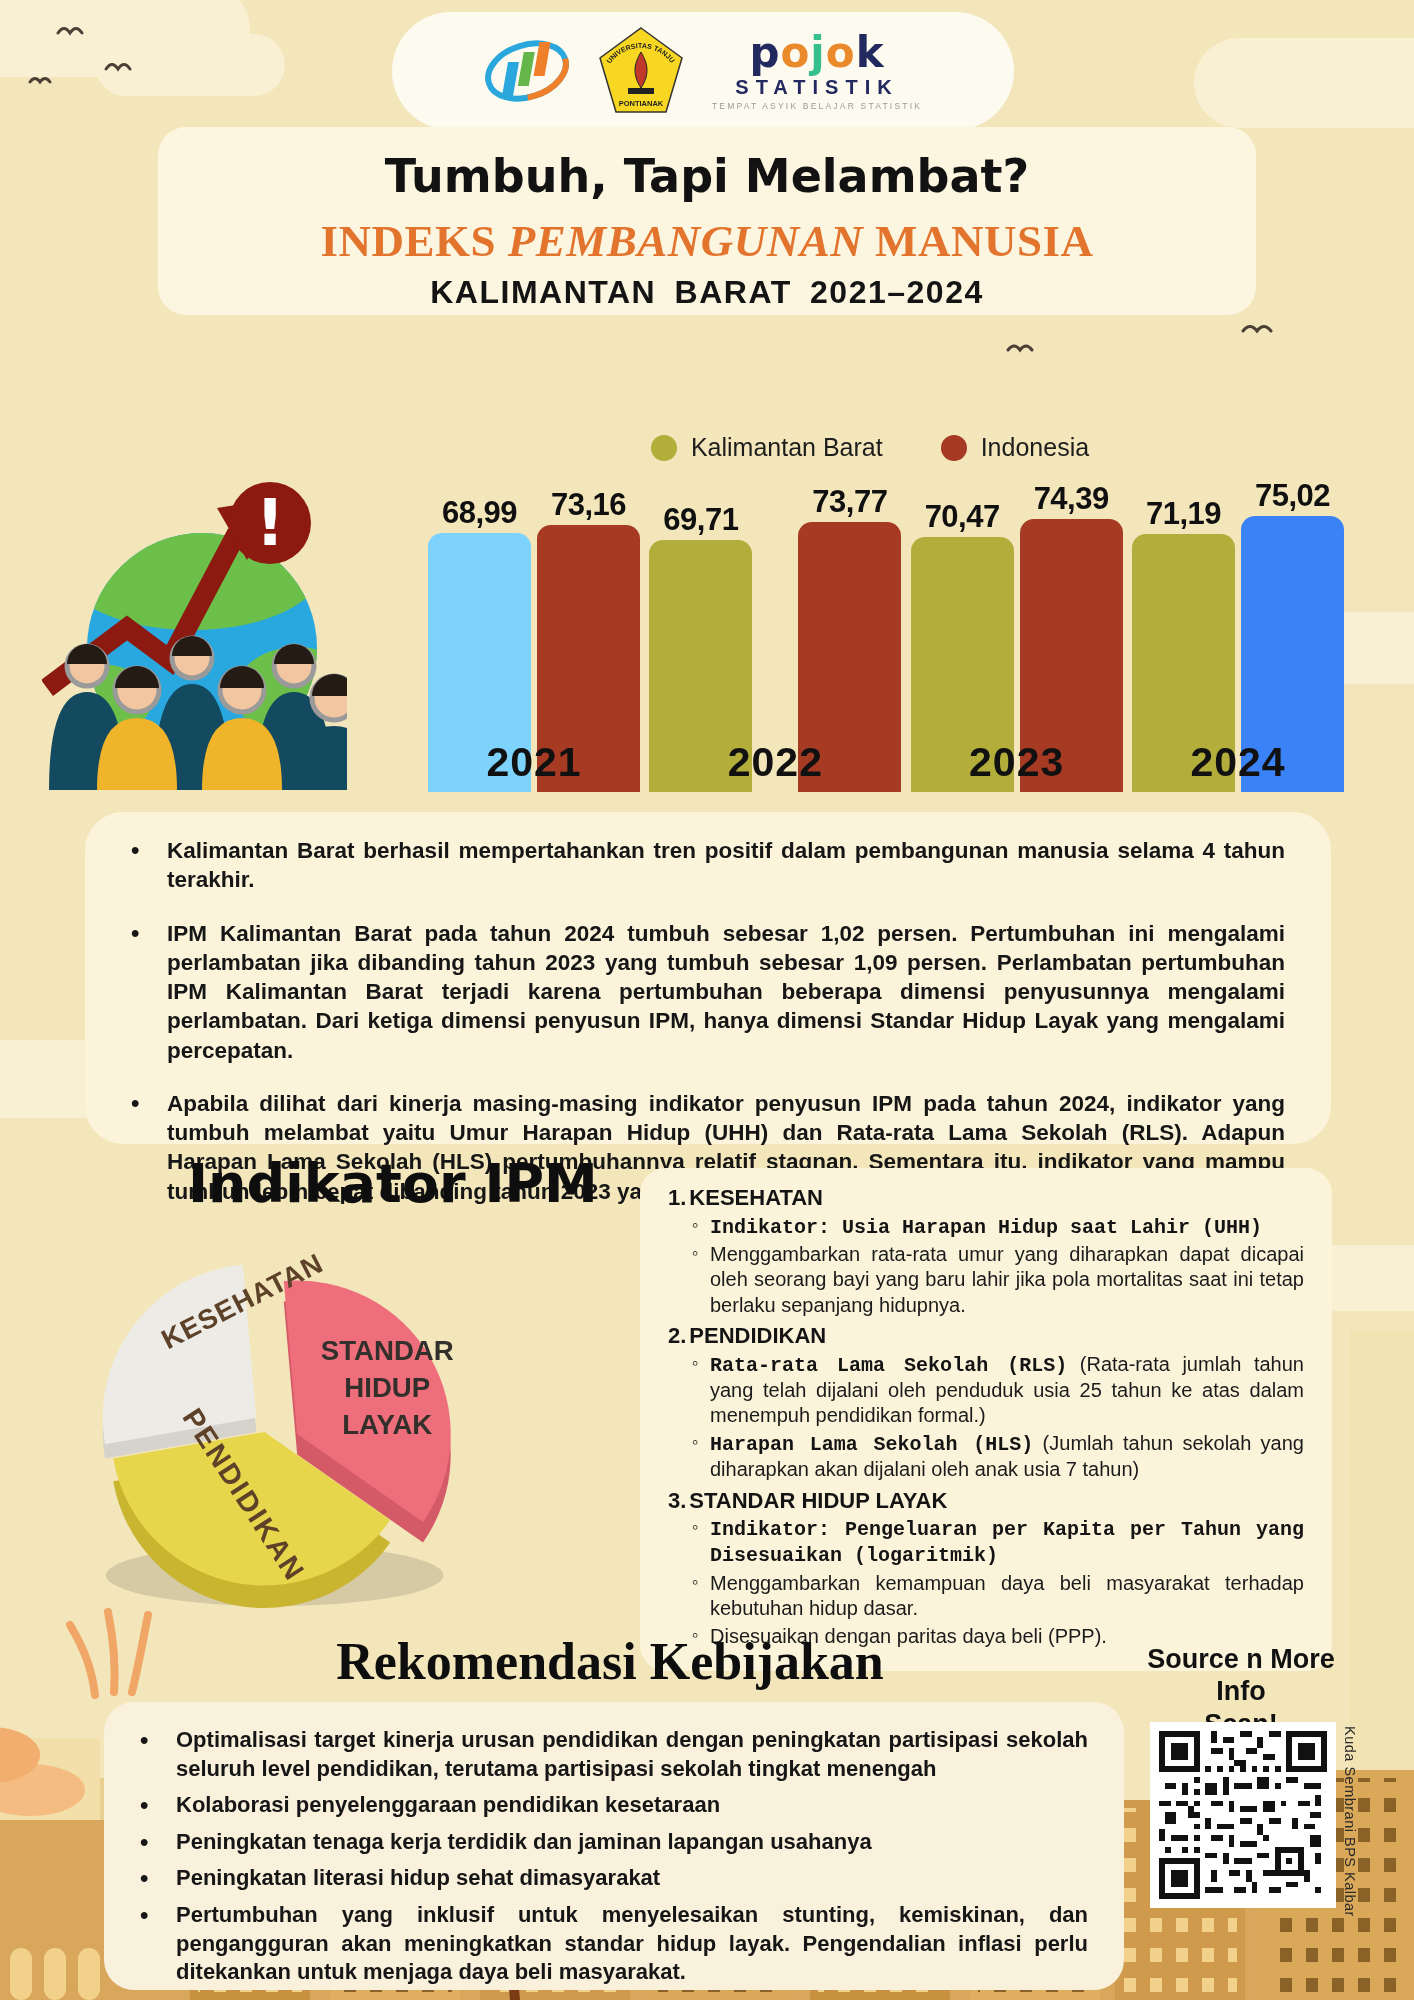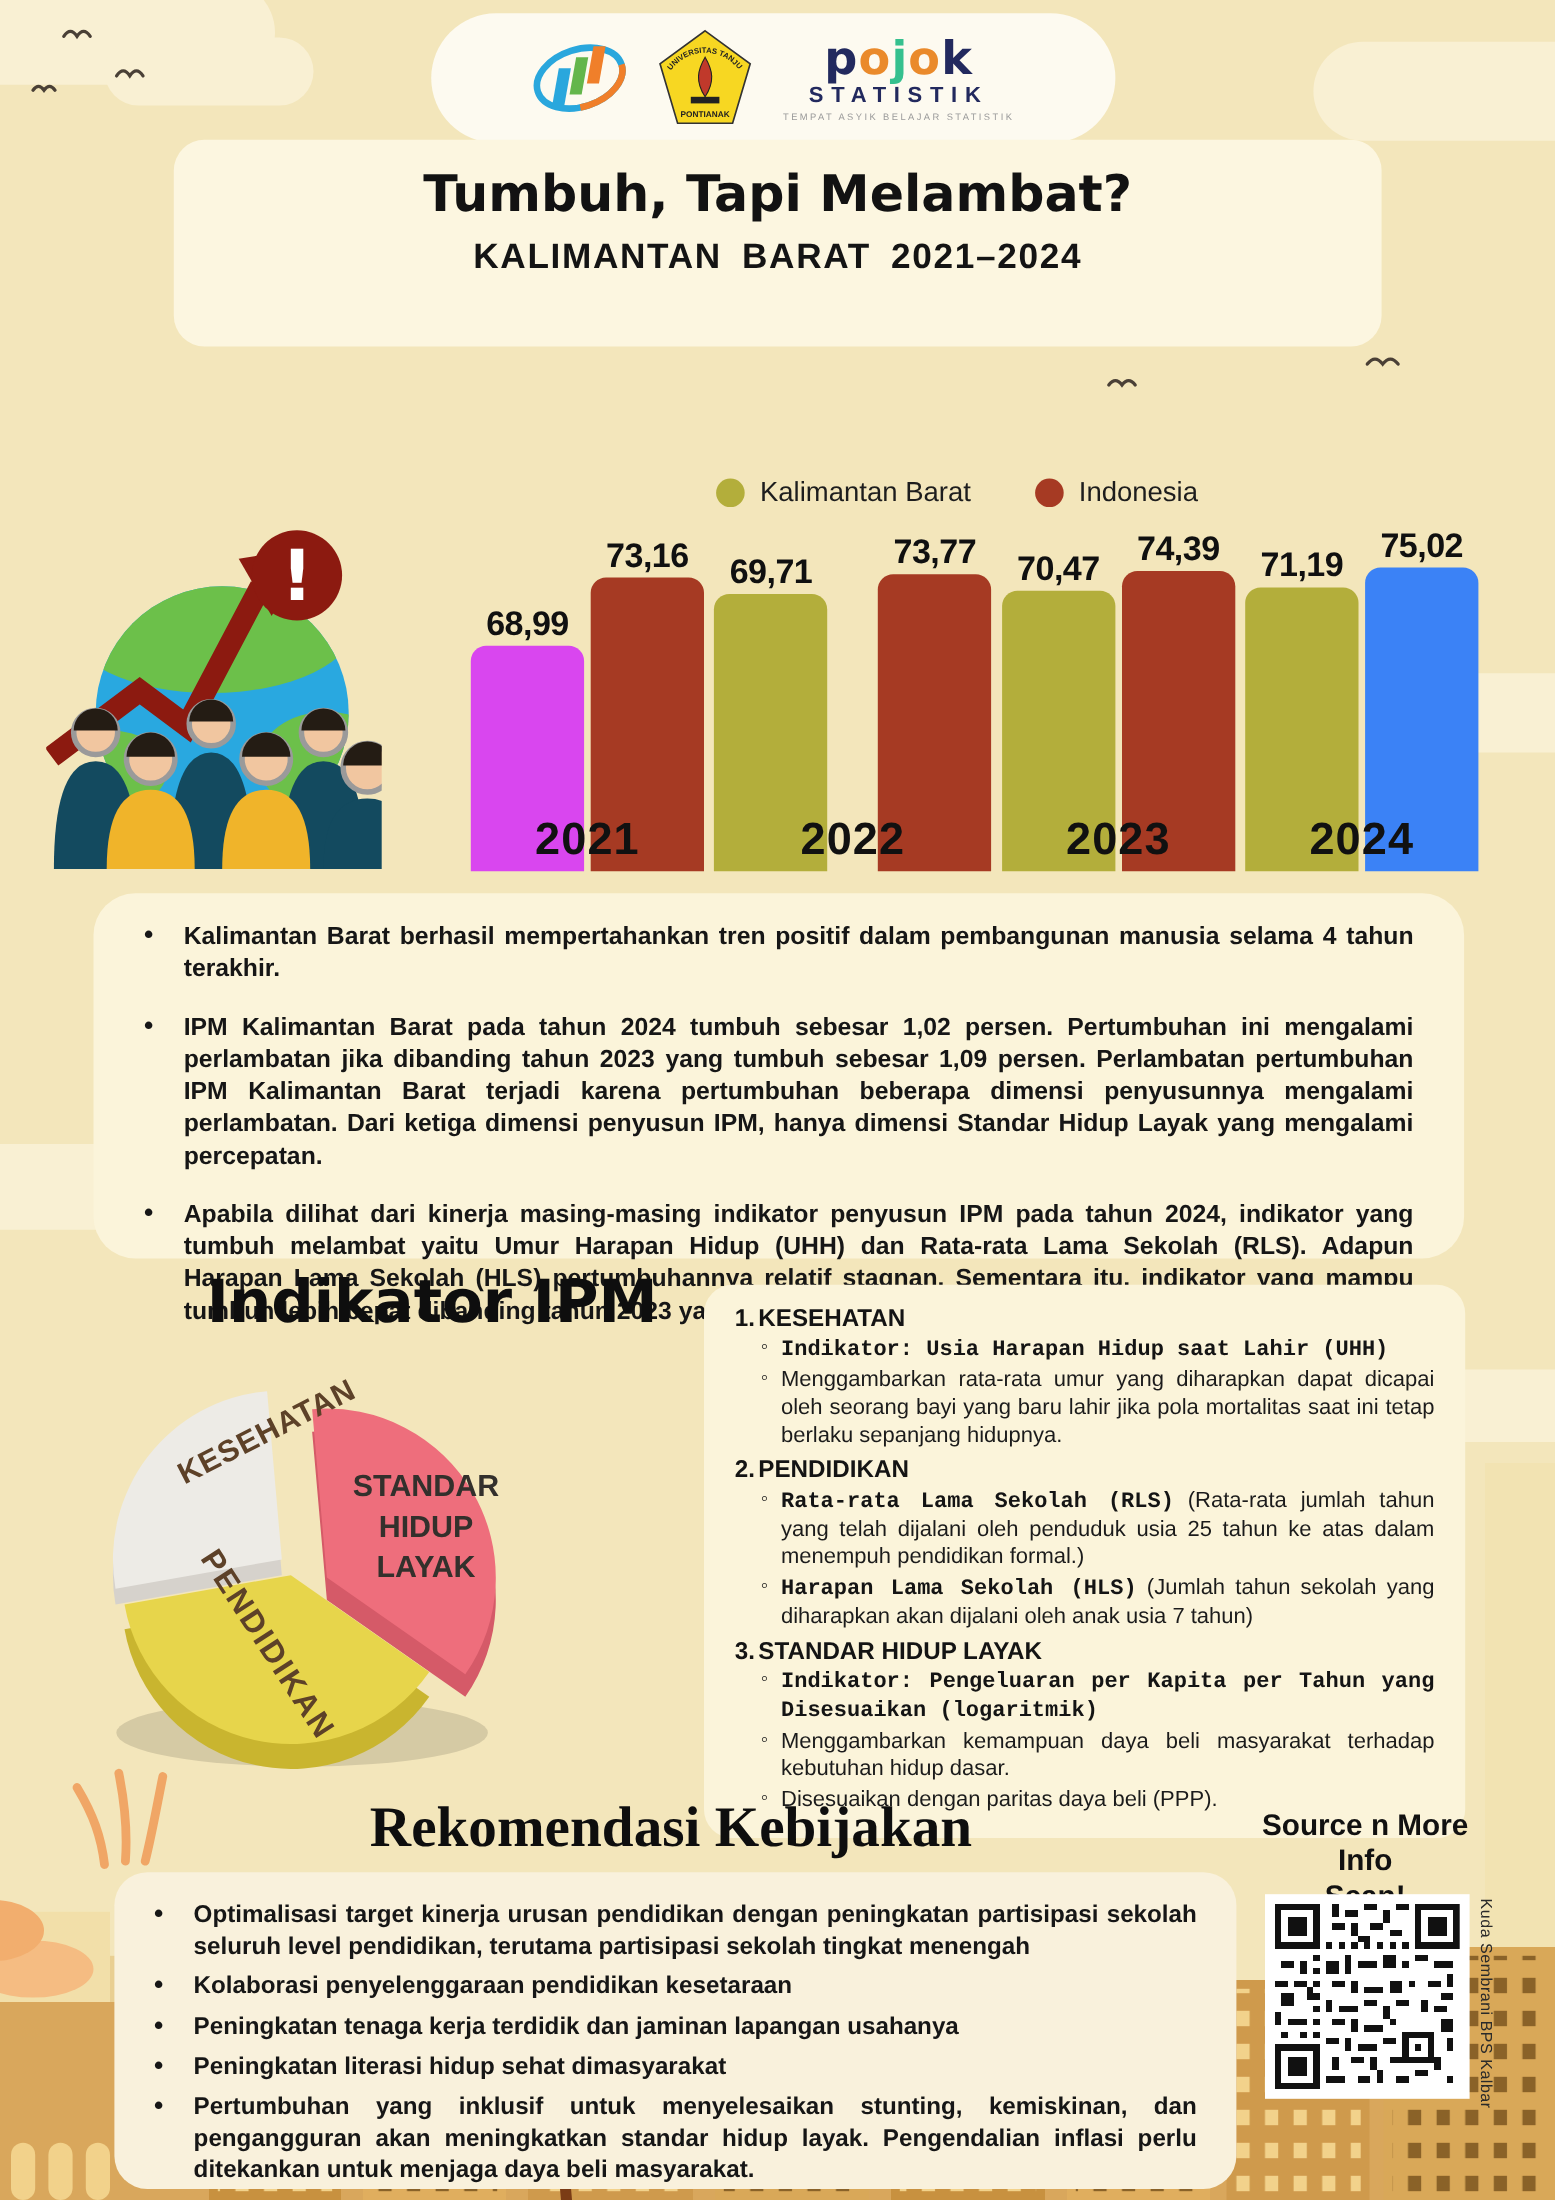--- a/index.html
+++ b/index.html
@@ -185,20 +185,21 @@
     </svg>
     <div class="pojok">
       <div class="pojok-word" id="pojok-word"><span style="color: rgb(34, 41, 94);">p</span><span style="color: rgb(234, 138, 43);">o</span><span style="color: rgb(53, 192, 142);">j</span><span style="color: rgb(234, 138, 43);">o</span><span style="color: rgb(34, 41, 94);">k</span></div>
       <div class="pojok-sub">STATISTIK</div>
       <div class="pojok-tag">TEMPAT ASYIK BELAJAR STATISTIK</div>
     </div>
   </header>
 
   <section class="title-card">
     <h1 class="main-title">Tumbuh, Tapi Melambat?</h1>
+    <div class="subtitle"><span>INDEKS </span><em>PEMBANGUNAN</em><span> MANUSIA</span></div>
     <div class="period">KALIMANTAN BARAT  2021–2024</div>
   </section>
 
   <div class="legend" id="legend">
       <div class="legend-item">
         <span class="dot" style="background: rgb(179, 174, 59);"></span>
         <span class="legend-label">Kalimantan Barat</span>
       </div>
       <div class="legend-item">
         <span class="dot" style="background: rgb(166, 58, 35);"></span>
@@ -251,21 +252,21 @@
       <g transform="translate(292,260)">
           <circle r="22" fill="#f1c6a0" stroke="#9a9a9a" stroke-width="5"></circle>
           <path d="M-22 -2 A22 22 0 0 1 22 -2 Z" fill="#241c14"></path>
           <path d="M-40 92 Q-40 28 0 28 Q40 28 40 92 Z" fill="#134a5f"></path>
         </g>
     </g>
   </svg>
 
   <div class="chart" id="bars">
       <div class="bar-group">
-        <div class="bar" style="background: #d946ef; height: 205px;">
+        <div class="bar" style="background: #7dd3fc; height: 259px;">
           <div class="bar-label">68,99</div>
         </div>
         <div class="bar" style="background: rgb(166, 58, 35); height: 267.5px;">
           <div class="bar-label">73,16</div>
         </div>
         <div class="year">2021</div>
       </div>
       <div class="bar-group">
         <div class="bar" style="background: rgb(179, 174, 59); height: 251.7px;">
           <div class="bar-label">69,71</div>

